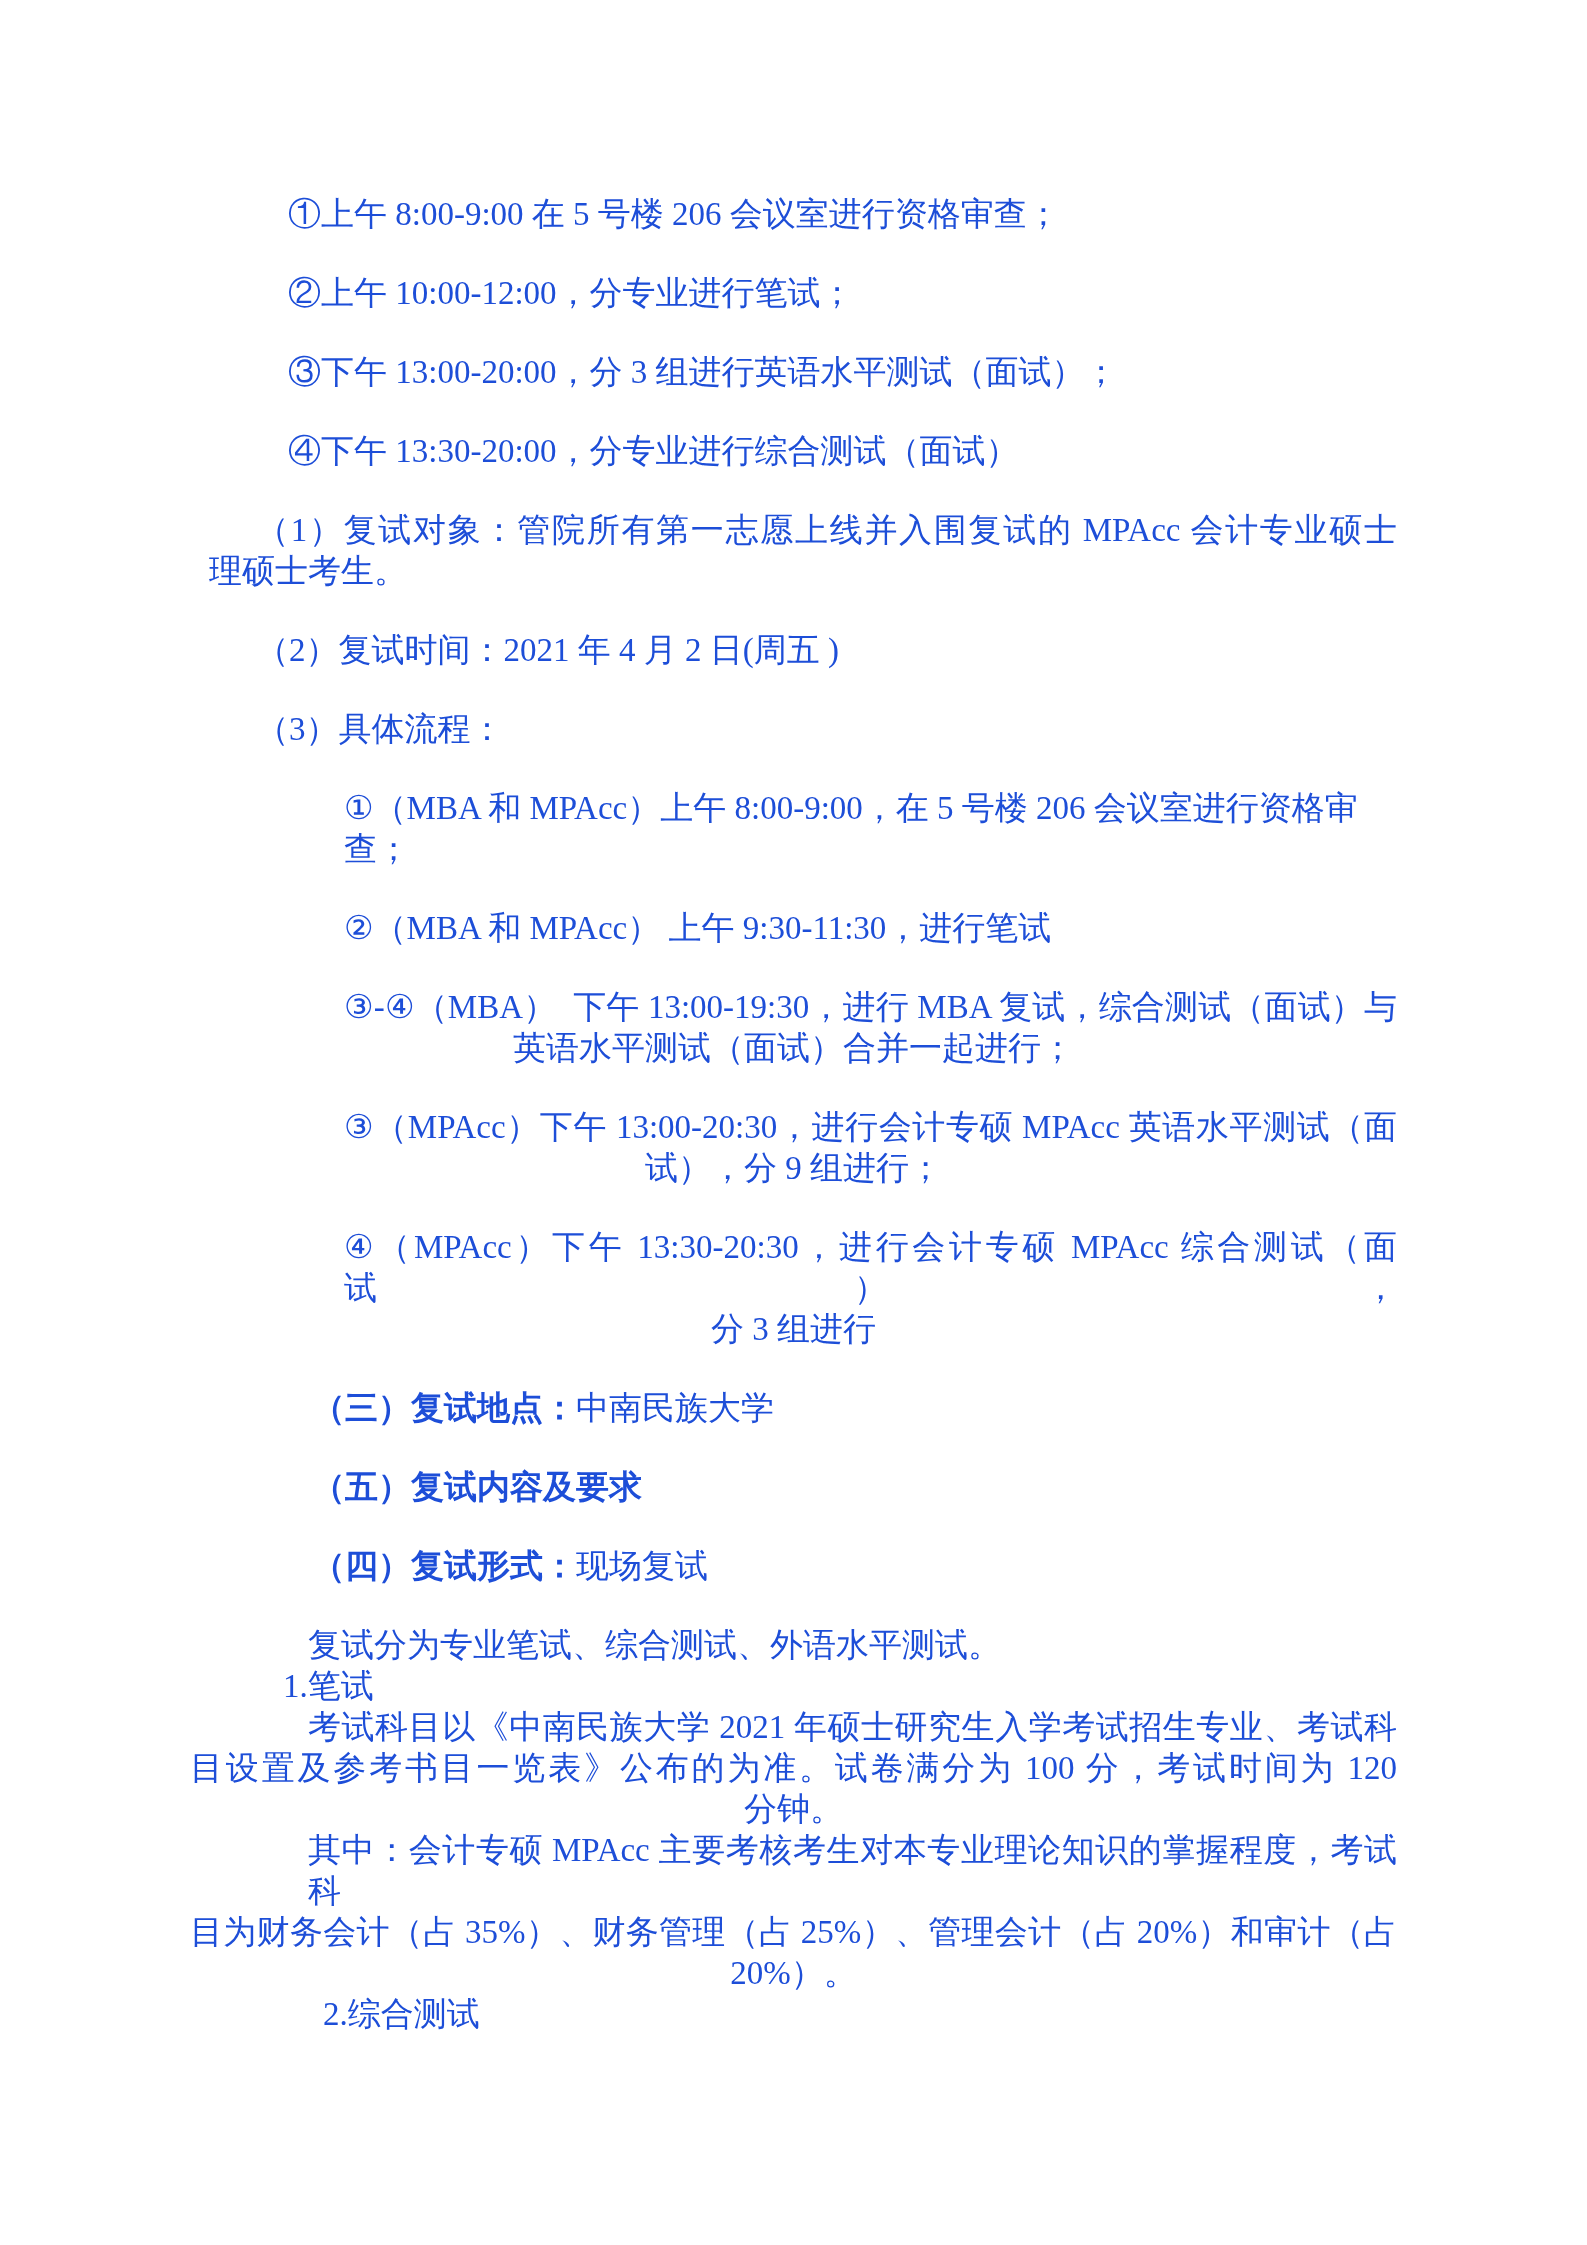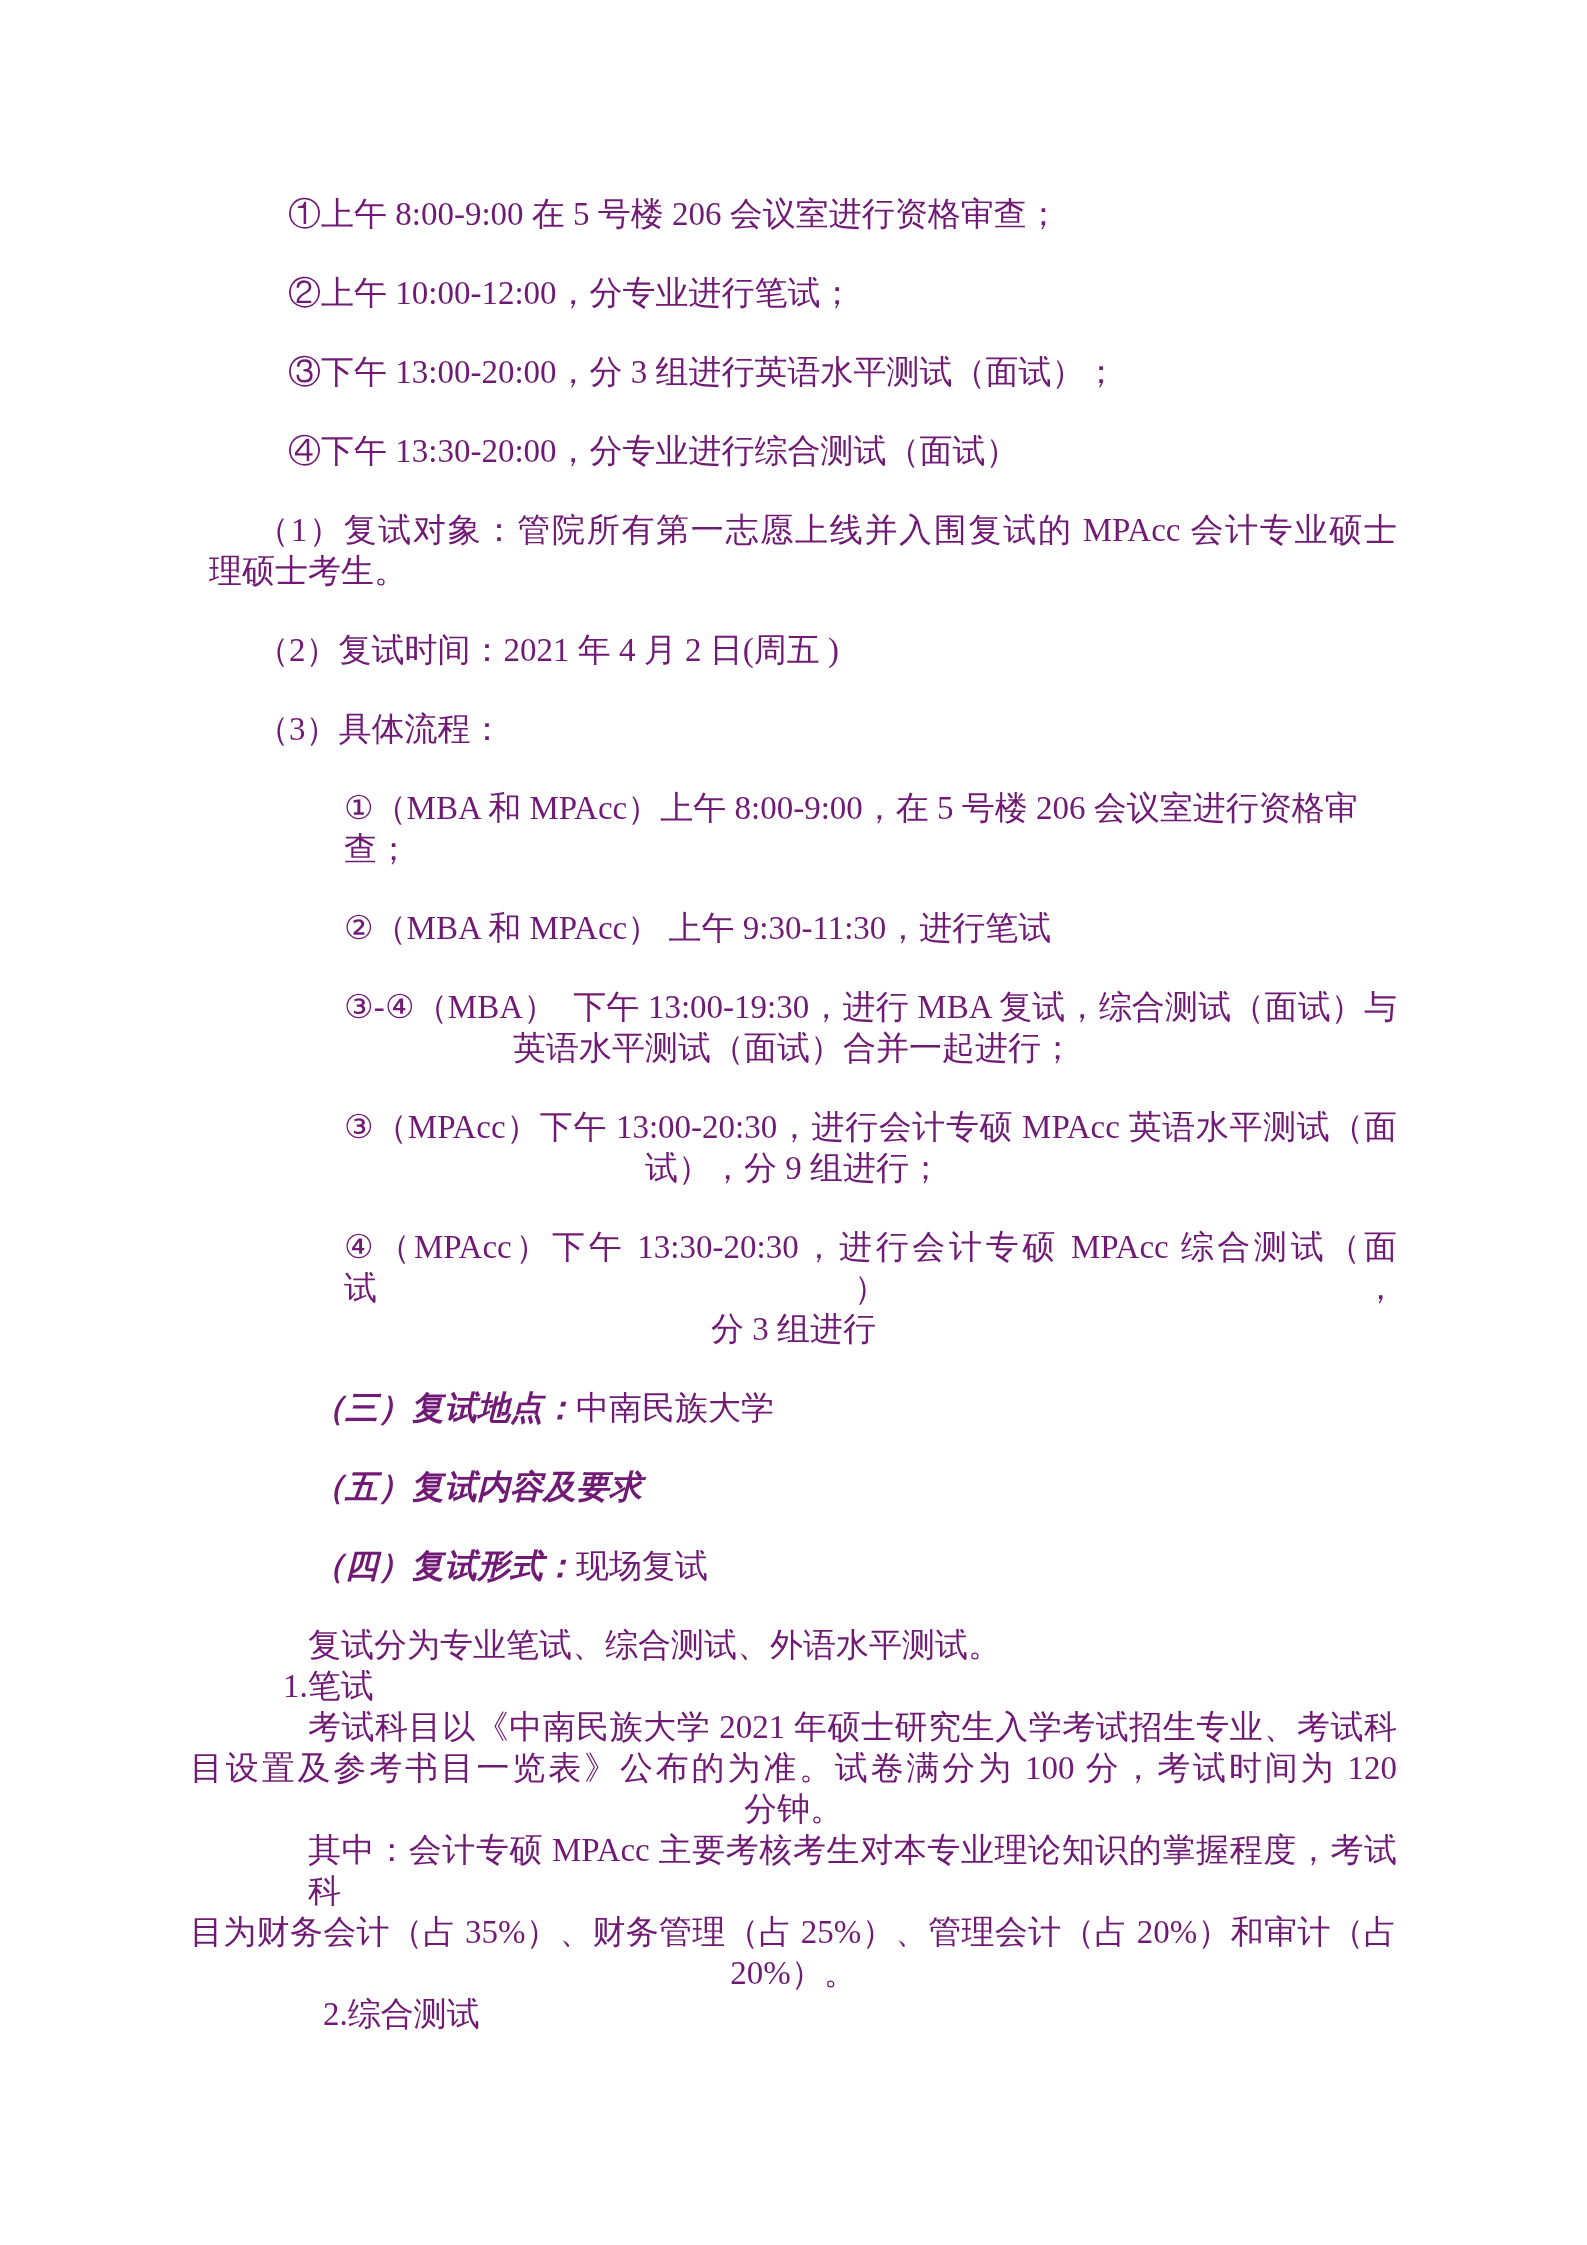--- a/index.html
+++ b/index.html
@@ -1,38 +1,38 @@
 <!DOCTYPE html>
 <html><head>
 <meta charset="utf-8">
 <style>
   html,body{margin:0;padding:0;background:#e8e8e8;}
   .page{
     position:relative;
     width:1587px;height:2245px;
     background:#ffffff;
     font-family:"Liberation Serif","DejaVu Serif",serif;
-    color:#701a75;
+    color:#1d4ed8;
     overflow:hidden;
   }
   .textcol{
     position:absolute;
     left:190px;top:194px;
     width:1207px;
     font-size:33px;
   }
   .ln{
     line-height:41px;
     white-space:pre-wrap;
     width:100%;
     box-sizing:border-box;
   }
   .gap{margin-top:38px;}
   .just{text-align:justify;text-align-last:justify;}
-  .b{font-weight:bold;font-style:italic;}
+  .b{font-weight:bold;}
   .i0{padding-left:0;text-align:center;}
   .i19{padding-left:19px;}
   .i66{padding-left:66px;}
   .i93{padding-left:93px;}
   .i98{padding-left:98px;}
   .i118{padding-left:118px;}
   .i122{padding-left:122px;}
   .i130{padding-left:130px;}
   .i133{padding-left:133px;}
   .i154{padding-left:154px;}

